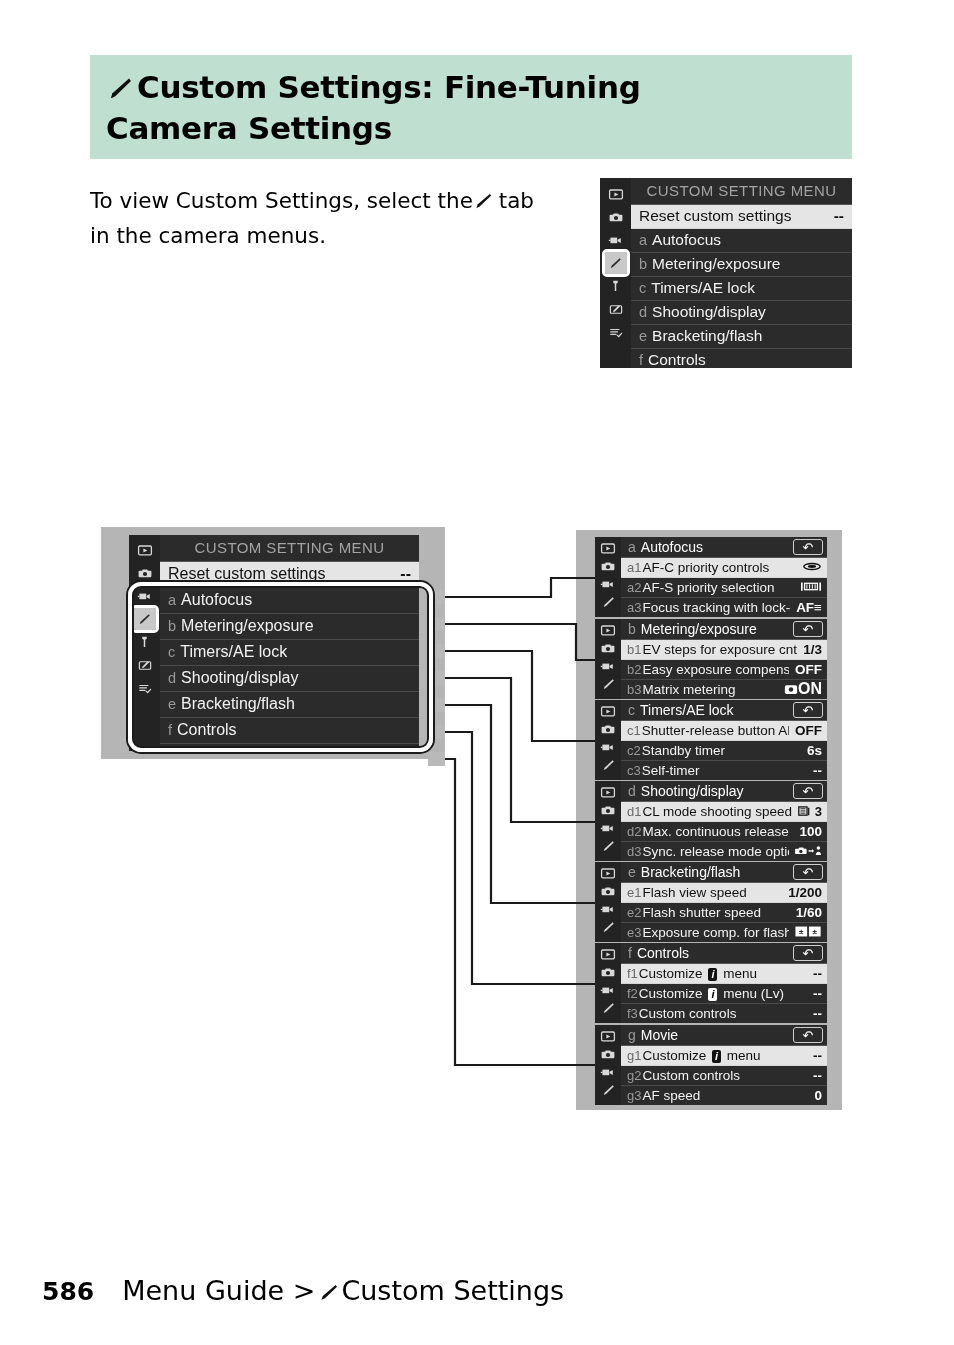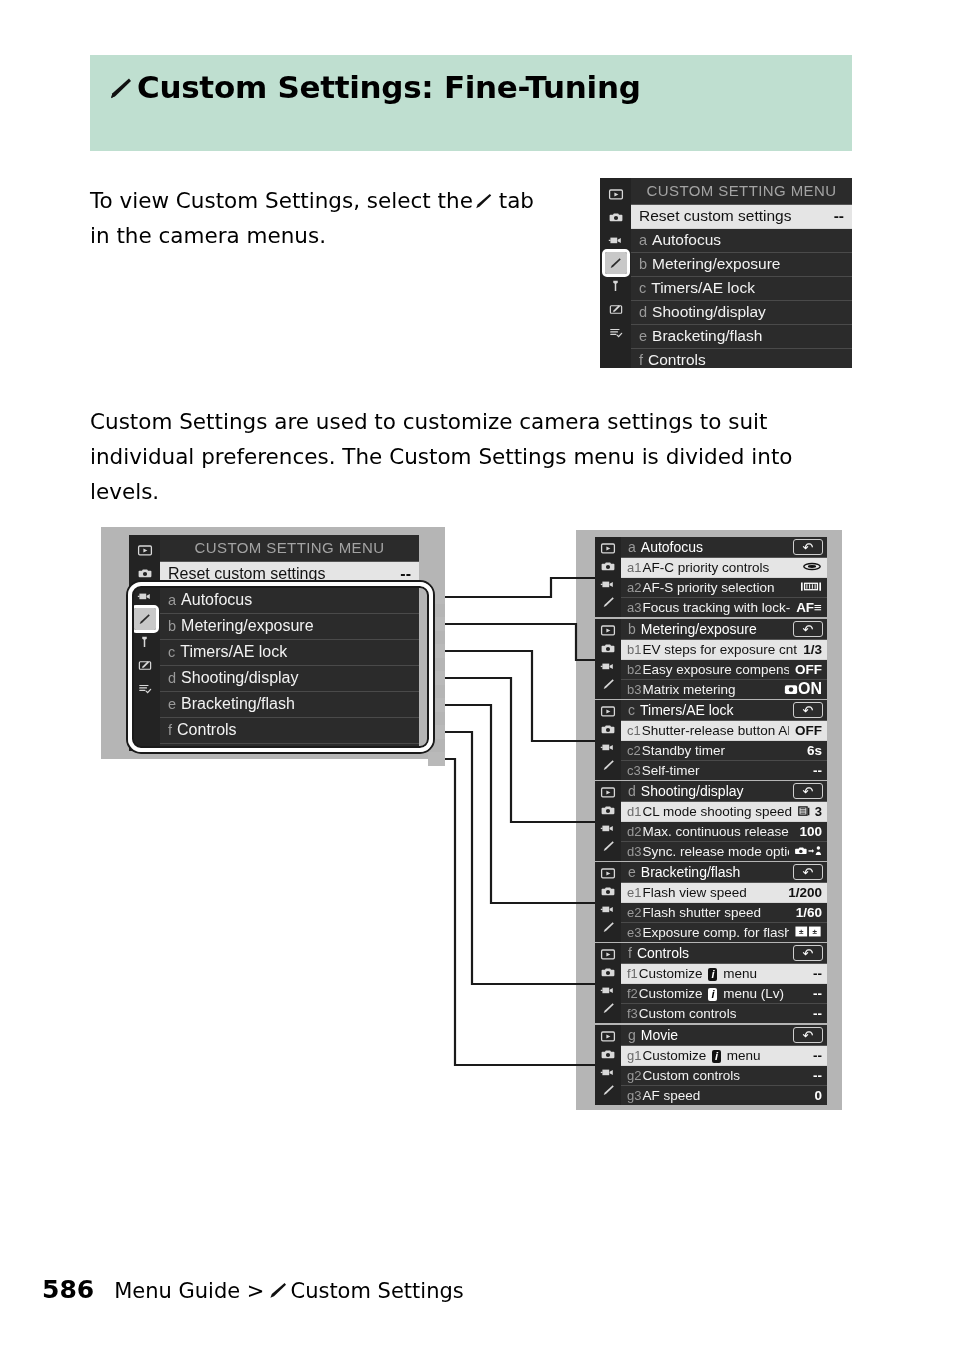--- a/index.html
+++ b/index.html
@@ -215,37 +215,38 @@
   
   .wires { position: absolute; left: 0; top: 0; width: 954px; height: 600px; z-index: 2; }
 
   
   .footer {
     position: absolute;
     left: 42px; top: 1275px;
     display: flex; align-items: baseline;
     font-family: "DejaVu Sans", sans-serif;
   }
-  .footer .pno { font-size: 25px; font-weight: bold; margin-right: 20px; }
-  .footer .crumb { font-size: 21px; }
+  .footer .pno { font-size: 25px; font-weight: bold; margin-right: 28px; }
+  .footer .crumb { font-size: 27px; }
   .footer .pencil-text { width: 20px; height: 18px; margin: 0 3px; }
 </style>
 </head>
 <body>
 
 <div class="page">
 
   <div class="header">
     <h1>
       <span class="pencil-inline">
         <svg viewBox="0 0 26 24" width="26" height="24" aria-hidden="true">
           <path d="M23 1.5 L25 4 L9.5 19 L5 21 L6.5 16.2 Z" fill="#111"></path>
           <path d="M5.2 21.2 L6.4 16.6 L9.3 19.1 Z" fill="#111"></path>
         </svg>
       </span><span>Custom Settings: Fine-Tuning</span><br>
+      <span>Camera Settings</span>
     </h1>
   </div>
 
   <div class="para para1">
     <span>To view Custom Settings, select the</span><span class="pencil-text"><svg viewBox="0 0 19 17" width="19" height="17" aria-hidden="true">
           <path d="M16.8 1 L18.2 2.6 L6.6 13.6 L3.2 15.2 L4.6 11.6 Z" fill="#111"></path>
         </svg></span>
     <span>tab in the camera menus.</span>
   </div>
 
@@ -323,21 +324,20 @@
             </div>
             <div class="lcd-row">
               <span class="pfx">f</span>
               <span class="lbl">Controls</span>
             </div>
           </div>
       </div>
     </div>
   </div>
 
-  <div class="para para2">Custom Settings are used to customize camera settings to suit individual preferences. The Custom Settings menu is divided into levels.</div>
 
   <div class="diagram">
 
     <svg class="wires" viewBox="0 0 954 600">
       <g fill="none" stroke="#1a1a1a" stroke-width="2.2">
 
         <path d="M445 77 L551 77 L551 58 L595 58"></path>
 
         <path d="M445 104 L576 104 L576 140 L595 140"></path>
 

